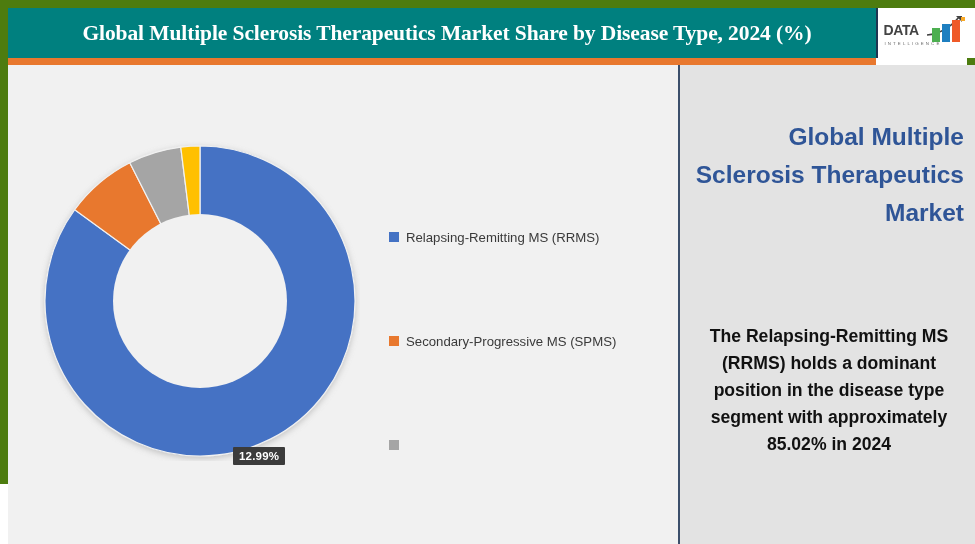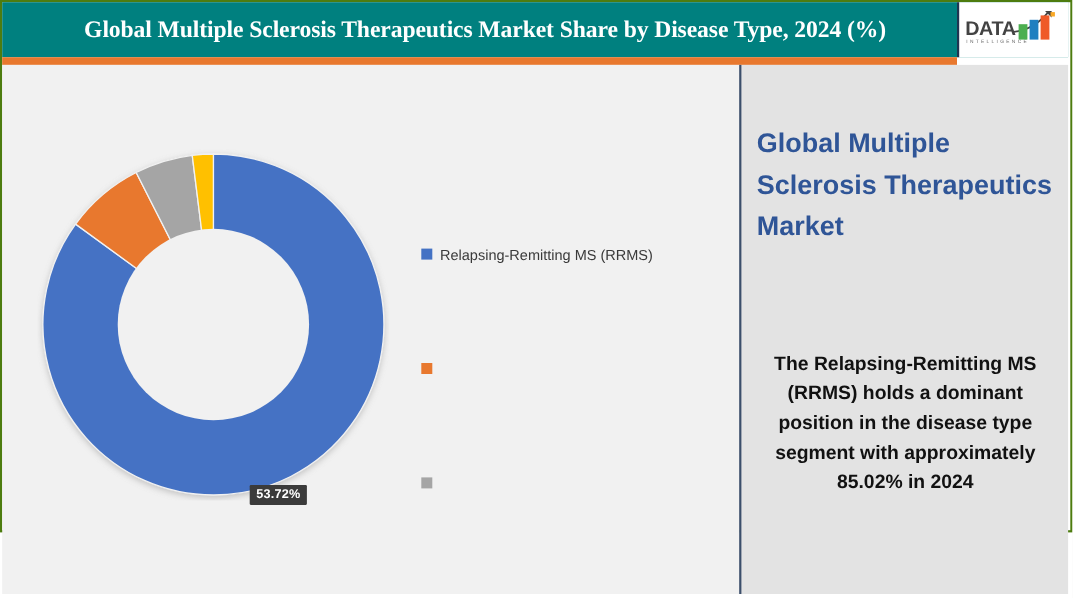--- a/index.html
+++ b/index.html
@@ -11,21 +11,21 @@
     width: 975px;
     height: 544px;
     font-family: "Liberation Sans", sans-serif;
     overflow: hidden;
   }
   #infographic {
     position: relative;
     width: 975px;
     height: 484px;
     box-sizing: border-box;
-    border: 2px solid #4d7c0f;
+    border: 8px solid #4d7c0f;
     background: #ffffff;
   }
 
   
   #header-bar {
     position: absolute;
     left: 0;
     top: 0;
     width: 969px;
     height: 50px;
@@ -60,21 +60,21 @@
     position: relative;
     width: 92px;
     height: 40px;
   }
   #logo-word {
     position: absolute;
     left: 2px;
     top: 9px;
     font-family: "Liberation Sans", sans-serif;
     font-weight: bold;
-    font-size: 18px;
+    font-size: 14px;
     color: #434343;
     letter-spacing: -0.4px;
   }
   #logo-sub {
     position: absolute;
     left: 3px;
     top: 28px;
     font-family: "Liberation Sans", sans-serif;
     font-size: 4.4px;
     color: #6b6b6b;
@@ -174,21 +174,21 @@
     color: #3a3a3a;
     white-space: nowrap;
   }
 
   
   #side-title {
     position: absolute;
     left: 14px;
     top: 53px;
     width: 270px;
-    text-align: left;
+    text-align: right;
     font-family: "Liberation Sans", sans-serif;
     font-weight: bold;
     font-size: 24.5px;
     line-height: 38px;
     color: #2f5597;
   }
   #side-body {
     position: absolute;
     left: 12px;
     top: 218px;
@@ -240,29 +240,30 @@
         <g id="donut-slices" filter="url(#donut-shadow)">
             <path d="M 160 160 L 160 5 A 155 155 0 1 1 34.716952925231794 68.73577855664679 Z" fill="#4472C4" stroke="#F1F1F1" stroke-width="1.2"></path>
             <path d="M 160 160 L 34.716952925231794 68.73577855664679 A 155 155 0 0 1 89.80507718759175 21.805670118633117 Z" fill="#E8782E" stroke="#F1F1F1" stroke-width="1.2"></path>
             <path d="M 160 160 L 89.80507718759175 21.805670118633117 A 155 155 0 0 1 140.76660694128472 6.197930470851702 Z" fill="#A5A5A5" stroke="#F1F1F1" stroke-width="1.2"></path>
             <path d="M 160 160 L 140.76660694128472 6.197930470851702 A 155 155 0 0 1 159.99999999999997 5 Z" fill="#FFC000" stroke="#F1F1F1" stroke-width="1.2"></path>
           </g>
         <circle cx="160" cy="160" r="87" fill="#F1F1F1"></circle>
       </svg>
     </div>
 
-    <div id="donut-label" style="background: rgb(59, 59, 59);">53.72%</div>
+    <div id="donut-label" style="background: rgb(59, 59, 59);">12.99%</div>
 
     <div id="legend">
       <div class="legend-row" style="margin-bottom:82px">
         <span class="legend-swatch" style="background: rgb(68, 114, 196);"></span>
         <span class="legend-text">Relapsing-Remitting MS (RRMS)</span>
       </div>
       <div class="legend-row" style="margin-bottom:82px">
         <span class="legend-swatch" style="background: rgb(232, 120, 46);"></span>
+        <span class="legend-text">Secondary-Progressive MS (SPMS)</span>
       </div>
       <div class="legend-row" style="margin-bottom:82px">
         <span class="legend-swatch" style="background: rgb(165, 165, 165);"></span>
       </div>
     </div>
 
   </div>
 
   <div id="side-panel" style="background: rgb(227, 227, 227);">
     <div id="side-title" style="color: rgb(47, 85, 151);">Global Multiple Sclerosis Therapeutics Market</div>

